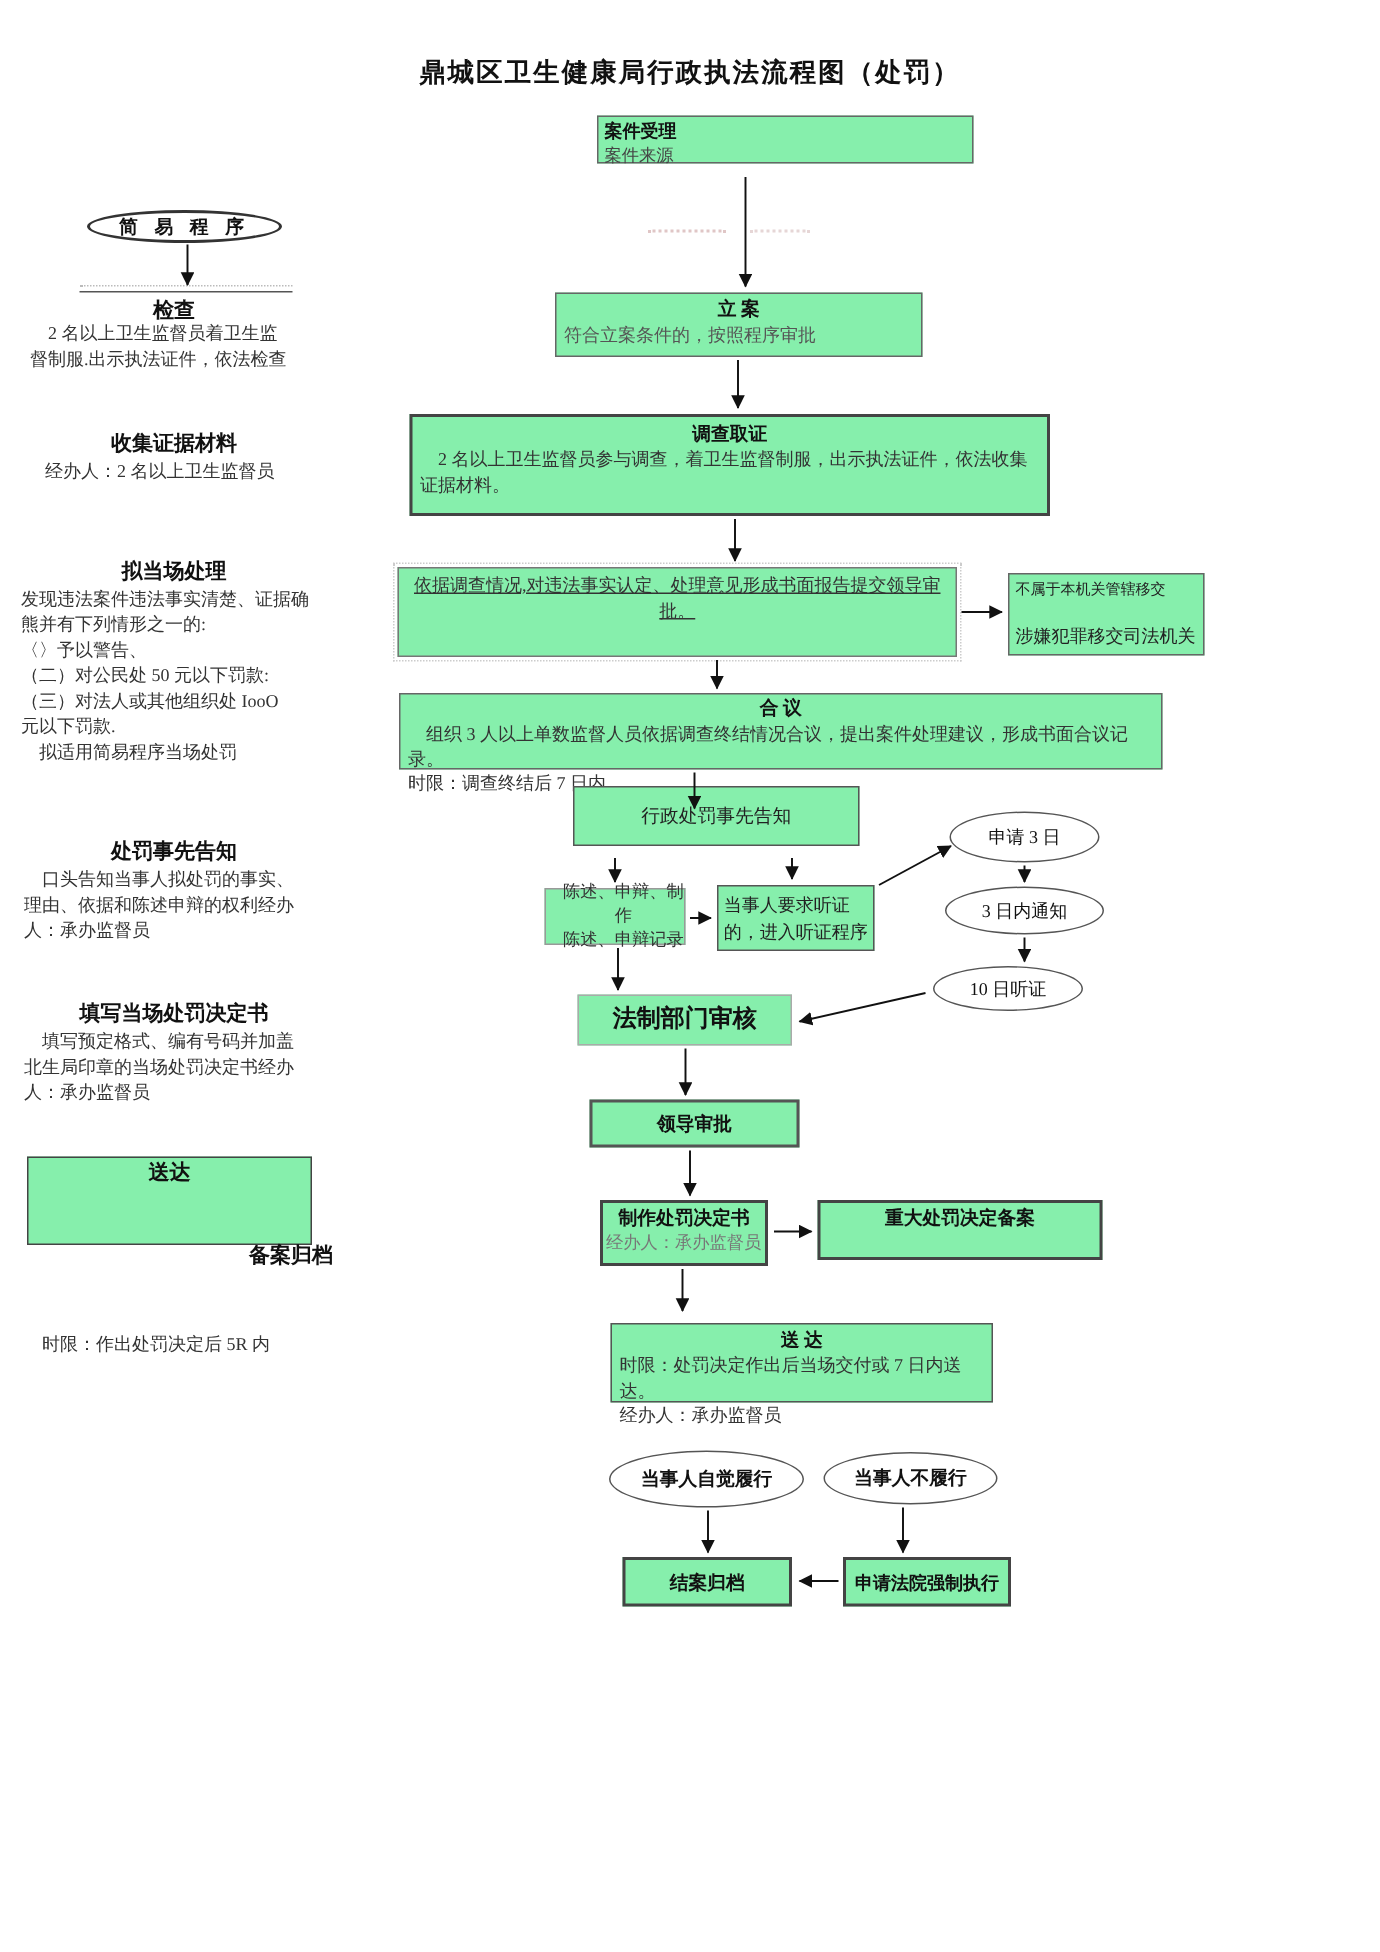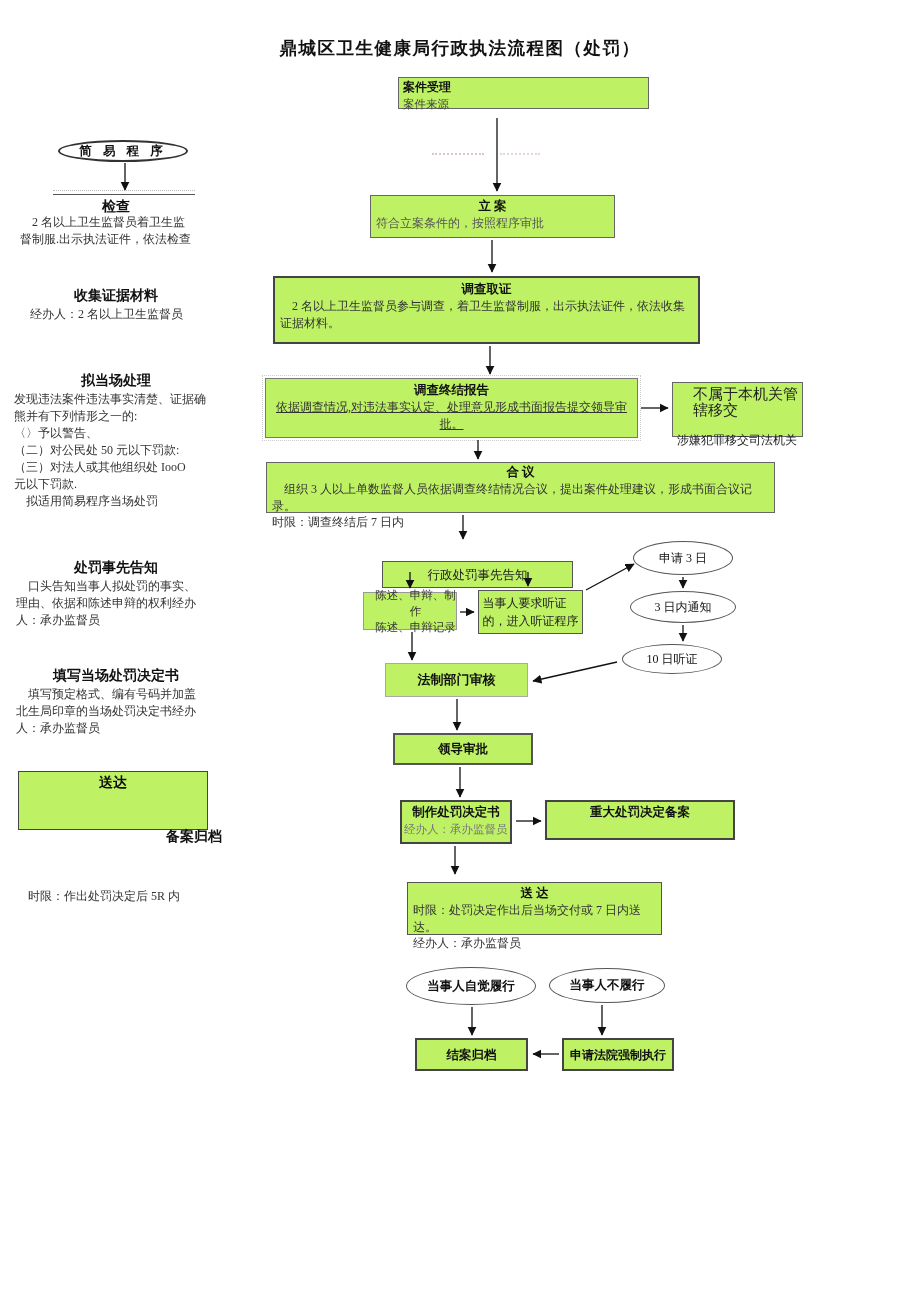--- a/index.html
+++ b/index.html
@@ -5,21 +5,21 @@
   html,body{margin:0;padding:0;}
   body{
     width:920px;height:1301px;position:relative;background:#ffffff;
     font-family:"Liberation Serif","DejaVu Serif","DejaVu Sans",serif;
     color:#222;overflow:hidden;
   }
   .abs{position:absolute;box-sizing:border-box;}
   
   #title{left:0;top:36px;width:920px;text-align:center;font-size:17.5px;font-weight:bold;letter-spacing:1.5px;color:#111;}
   
-  .box{background:#bef264;border:1px solid #666;font-size:12px;line-height:16px;color:#333;}
+  .box{background:#86efac;border:1px solid #666;font-size:12px;line-height:16px;color:#333;}
   .hd{font-weight:bold;text-align:center;font-size:12.5px;color:#111;line-height:17px;}
   .bd{white-space:pre-wrap;font-size:12px;line-height:16.5px;padding:0 5px;}
   .ctr{text-align:center;text-decoration:underline;}
   
   .ell{border:1.5px solid #555;border-radius:50%;background:#fff;display:flex;align-items:center;justify-content:center;font-size:12px;color:#111;}
   .ellb{font-weight:bold;}
   
   .sb-hd{font-weight:bold;text-align:center;font-size:14px;color:#111;}
   .sb-bd{white-space:pre-wrap;font-size:12px;line-height:17px;color:#333;}
   #sb-ellipse{left:58px;top:140px;width:130px;height:22px;border:2px solid #333;font-weight:bold;letter-spacing:4px;font-size:12.5px;}
@@ -43,30 +43,30 @@
   #intake{left:398px;top:77px;width:251px;height:32px;padding:1px 4px;}
   #intake .hd{text-align:left;font-size:12px;}
   #intake .bd{padding:0;font-size:11.5px;color:#444;}
   #wm{left:432px;top:153px;width:52px;height:0;border-top:2px dotted #e0c6c6;}
   #wm2{left:500px;top:153px;width:40px;height:0;border-top:2px dotted #e6d6d6;}
   #filing{left:370px;top:195px;width:245px;height:43px;padding-top:2px;}
   #filing .bd{color:#555;}
   #evidence{left:273px;top:276px;width:427px;height:68px;padding-top:3px;border-width:2px;border-color:#444;}
   #report{left:265px;top:378px;width:373px;height:60px;padding-top:3px;border-color:#777;outline:1px dotted #ccc;outline-offset:2px;}
   #transfer{left:672px;top:382px;width:131px;height:55px;padding:3px 4px;}
-  #transfer .l1{font-size:15px;color:#222;margin-left:16px;}
+  #transfer .l1{font-size:10px;color:#222;}
   #transfer .l2{font-size:12px;color:#222;margin-top:14px;font-family:Liberation Serif, serif;}
   #deliberation{left:266px;top:462px;width:509px;height:51px;padding-top:1px;}
-  #prior{left:382px;top:561px;width:191px;height:27px;display:flex;align-items:center;justify-content:center;font-size:12.5px;color:#222;border-color:#555;}
+  #prior{left:382px;top:524px;width:191px;height:40px;display:flex;align-items:center;justify-content:center;font-size:12.5px;color:#222;border-color:#555;}
   #statement{left:363px;top:592px;width:94px;height:38px;display:flex;align-items:center;justify-content:center;text-align:center;white-space:pre-wrap;font-size:11.5px;line-height:16px;border-color:#999;color:#333;padding-left:11px;}
   #hearing{left:478px;top:590px;width:105px;height:44px;display:flex;align-items:center;justify-content:center;text-align:justify;white-space:pre-wrap;font-size:12px;line-height:18px;border-color:#555;color:#222;}
   #apply3{left:633px;top:541px;width:100px;height:34px;}
   #notify3{left:630px;top:591px;width:106px;height:32px;}
   #hearing10{left:622px;top:644px;width:100px;height:30px;border-width:1px;}
-  #legal{left:385px;top:663px;width:143px;height:34px;display:flex;align-items:center;justify-content:center;font-weight:bold;font-size:13px;border-color:#aaa;color:#111;}
+  #legal{left:385px;top:663px;width:143px;height:34px;display:flex;align-items:center;justify-content:center;font-weight:bold;font-size:16px;border-color:#aaa;color:#111;font-family:Liberation Mono, monospace;}
   #leader{left:393px;top:733px;width:140px;height:32px;display:flex;align-items:center;justify-content:center;font-weight:bold;font-size:12.5px;border-width:2px;border-color:#555;color:#111;}
   #decision{left:400px;top:800px;width:112px;height:44px;padding-top:2px;border-width:2px;border-color:#444;}
   #decision .bd{color:#777;font-size:11.5px;padding:0 2px;}
   #major{left:545px;top:800px;width:190px;height:40px;padding-top:2px;border-width:2px;border-color:#444;}
   #major .bd{color:#555;font-size:11.5px;padding:0 3px;}
   #deliver{left:407px;top:882px;width:255px;height:53px;padding-top:2px;border-color:#555;}
   #deliver .bd{color:#333;}
   #voluntary{left:406px;top:967px;width:130px;height:38px;font-size:12.5px;}
   #refusal{left:549px;top:968px;width:116px;height:35px;font-size:12.5px;}
   #closing{left:415px;top:1038px;width:113px;height:33px;display:flex;align-items:center;justify-content:center;font-weight:bold;font-size:12.5px;border-width:2px;border-color:#444;color:#111;}
@@ -127,21 +127,20 @@
   <div class="hd">立 案</div>
   <div class="bd">符合立案条件的，按照程序审批</div>
 </div>
 
 <div id="evidence" class="abs box">
   <div class="hd">调查取证</div>
   <div class="bd">　2 名以上卫生监督员参与调查，着卫生监督制服，出示执法证件，依法收集证据材料。</div>
 </div>
 
 <div id="report" class="abs box">
-  <div class="hd">调查终结报告</div>
   <div class="bd ctr">依据调查情况,对违法事实认定、处理意见形成书面报告提交领导审批。</div>
 </div>
 
 <div id="transfer" class="abs box">
   <div class="l1">不属于本机关管辖移交</div>
   <div class="l2">涉嫌犯罪移交司法机关</div>
 </div>
 
 <div id="deliberation" class="abs box">
   <div class="hd">合 议</div>

